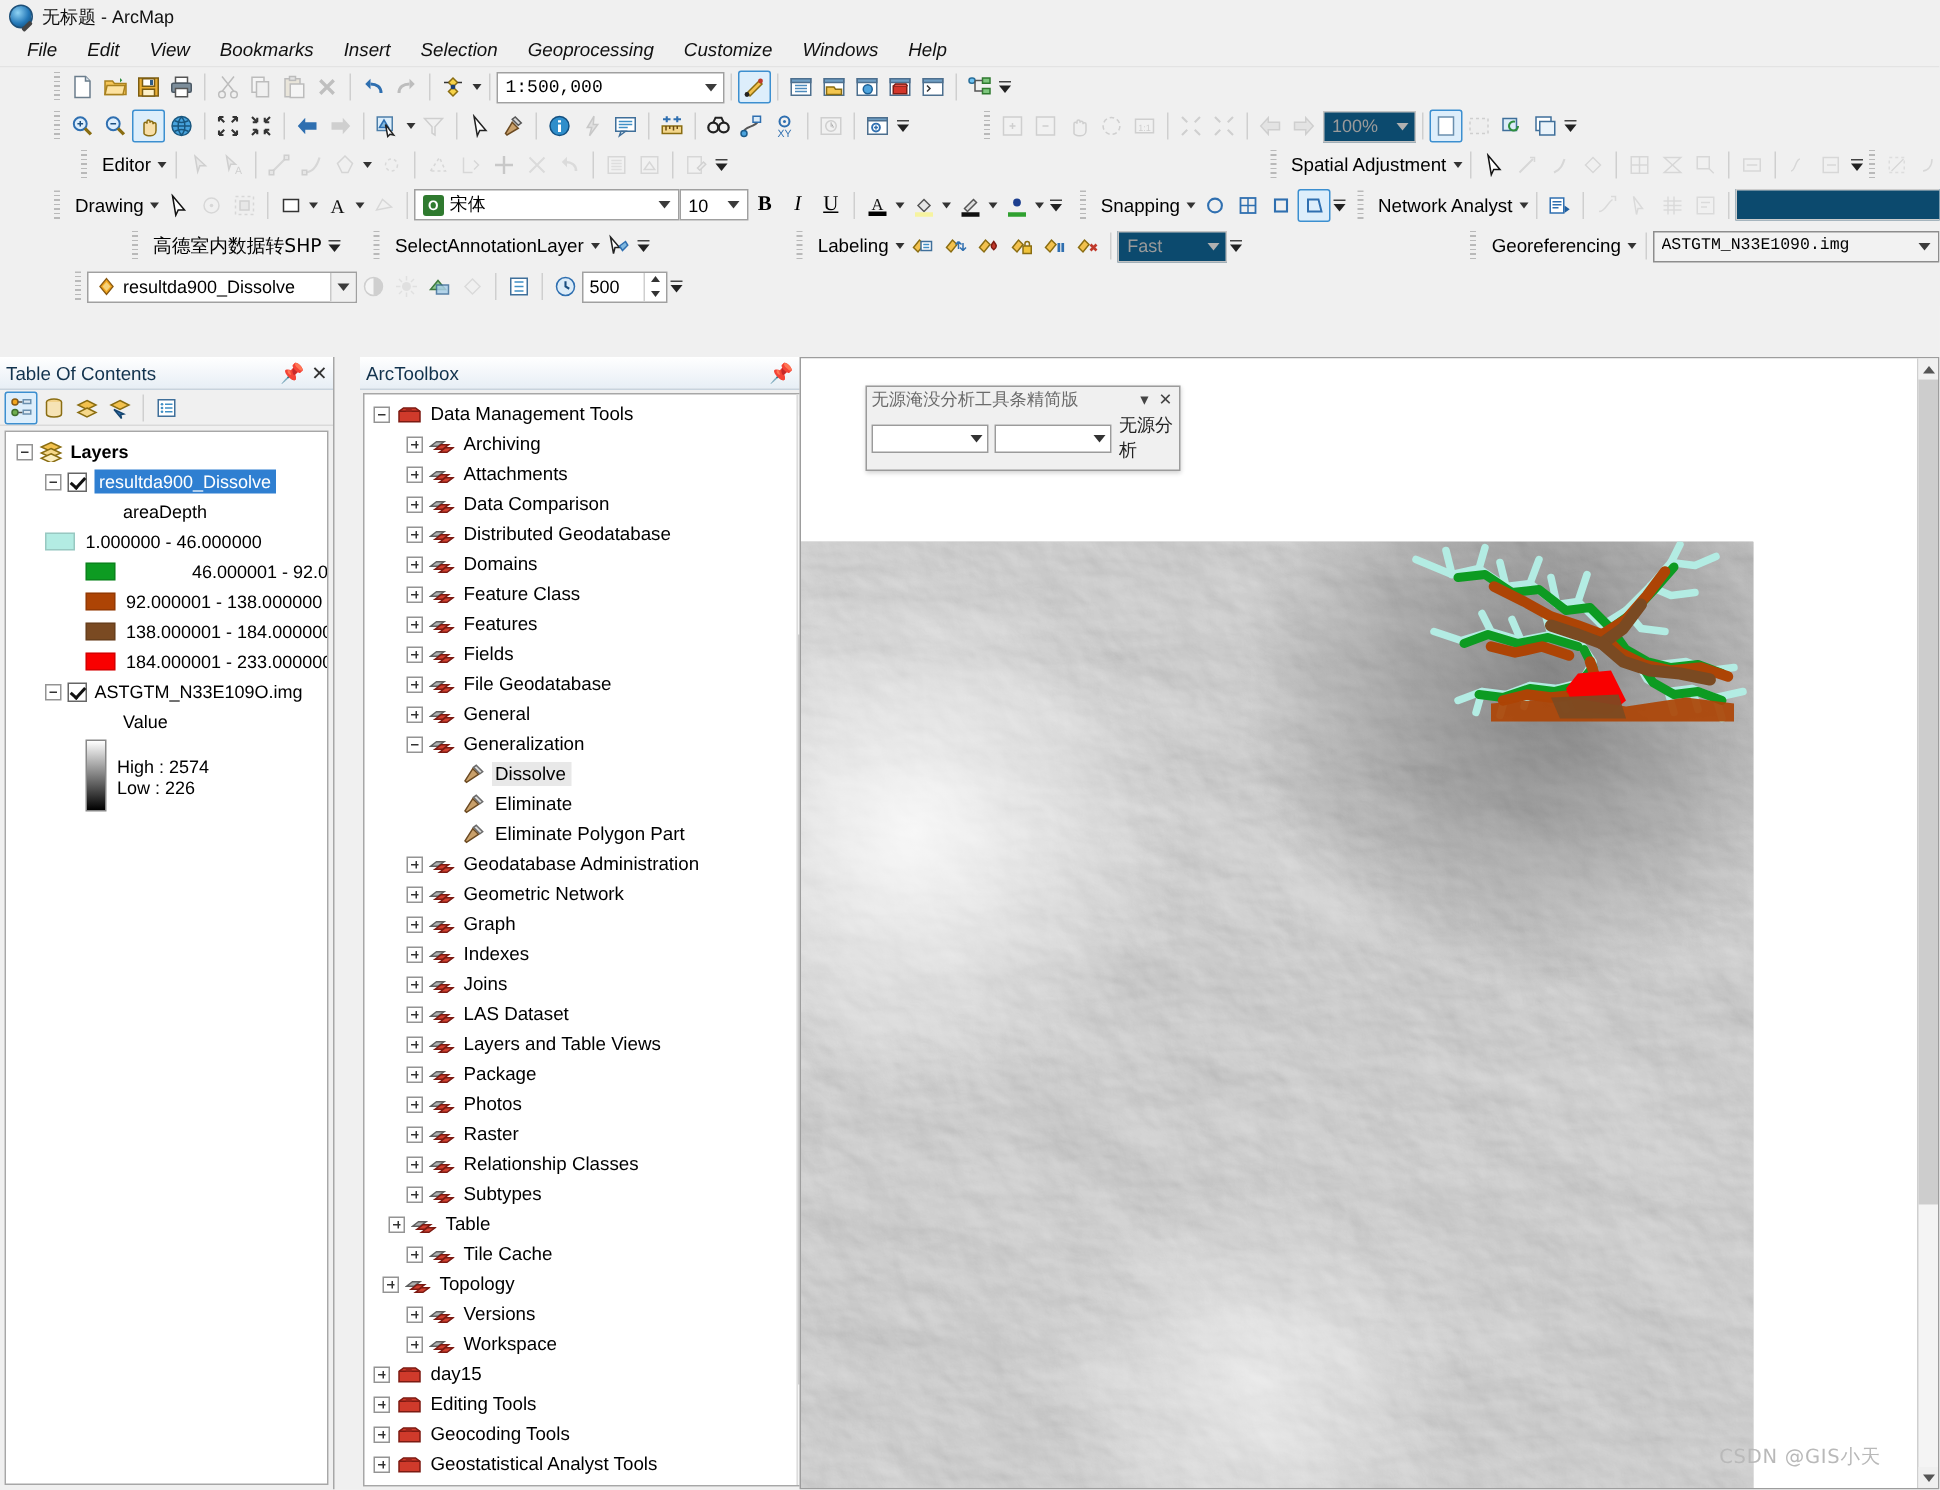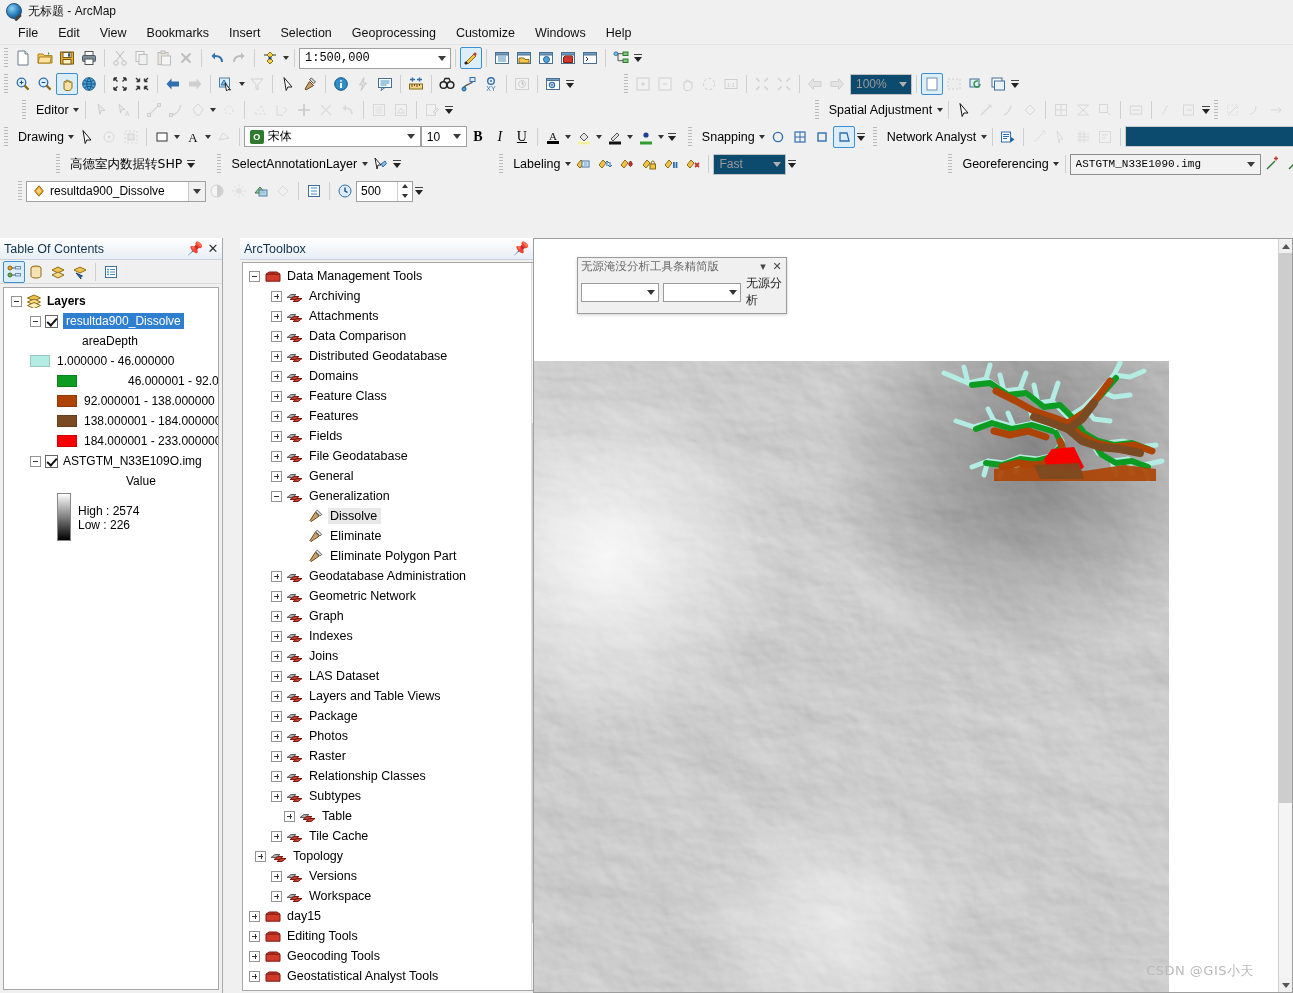--- a/index.html
+++ b/index.html
@@ -29,28 +29,28 @@
     content:""; position:absolute; right:-1px; bottom:-1px;
     width:8px; height:3px; background:#444; transform:rotate(-45deg);
     border-radius:1px;
   }
   .titlebar .tb-text { font-size: 12px; color: #111; }
   .titlebar .tb-text .cn { font-family: "DejaVu Sans", sans-serif; }
 
   
   .menubar {
     height: 23px; display: flex; align-items: center;
-    background: #f0f0f0; padding-left: 8px; border-bottom: 1px solid #e3e3e3;
+    background: #f0f0f0; padding-left: 8px; border-bottom: 1px solid #e3e3e3; font-style: italic;
   }
   .menubar .mi {
     padding: 3px 10px; font-size: 12.5px; color: #111; cursor: default;
   }
 
   
-  .tb-row { display: flex; align-items: center; background: #f0f0f0; }
+  .tb-row { display: flex; align-items: center; background: #f0f0f0; padding-left: 32px; }
   .grip {
     width: 4px; height: 20px; margin: 0 4px;
     background-image: repeating-linear-gradient(to bottom, #b9b9b9 0 1px, transparent 1px 3px);
     flex: 0 0 auto;
   }
   .sep { width: 1px; height: 18px; background: #cfcfcf; margin: 0 4px; flex:0 0 auto; }
   .btn {
     width: 22px; height: 22px; display: inline-flex; align-items: center; justify-content: center;
     border: 1px solid transparent; border-radius: 2px; flex: 0 0 auto; cursor: default;
   }
@@ -1205,21 +1205,21 @@
       <div class="tree-row" style="padding-left:53px;">
         <span class="swatch" style="background:#f90000;"></span>
         <span>184.000001 - 233.000000</span>
       </div>
 
       <div class="tree-row" style="padding-left:26px;">
         <span class="exp"></span>
         <span class="chk on"></span>
         <span>ASTGTM_N33E109O.img</span>
       </div>
-      <div class="tree-row" style="padding-left:78px;margin-left:44px;">
+      <div class="tree-row" style="padding-left:78px;">
         <span>Value</span>
       </div>
       <div style="display:flex;padding-left:53px;margin-top:2px;">
         <div class="ramp"></div>
         <div style="margin-left:7px;display:flex;flex-direction:column;justify-content:center;height:50px;">
           <span>High : 2574</span>
           <span>Low : 226</span>
         </div>
       </div>
     </div>
@@ -1466,21 +1466,21 @@
           </div>
           <div class="atb-row" style="padding-left: 28px;">
             <span class="exp plus"></span>
             <span class="tbx-ico"><svg width="17" height="14" viewBox="0 0 17 14">
                 <path d="M1 8.5l4-3h5l-4 3z" fill="#b0b0b0" stroke="#5e5e5e"></path>
                 <path d="M4 10.5l4-3h5l-4 3z" fill="#d04030" stroke="#7c1a12"></path>
                 <path d="M7 12.5l4-3h5l-4 3z" fill="#d04030" stroke="#7c1a12"></path>
               </svg></span>
             <span class="lbl">Subtypes</span>
           </div>
-          <div class="atb-row" style="padding-left: 41px;">
+          <div class="atb-row" style="padding-left: 16px;">
             <span class="exp plus"></span>
             <span class="tbx-ico"><svg width="17" height="14" viewBox="0 0 17 14">
                 <path d="M1 8.5l4-3h5l-4 3z" fill="#b0b0b0" stroke="#5e5e5e"></path>
                 <path d="M4 10.5l4-3h5l-4 3z" fill="#d04030" stroke="#7c1a12"></path>
                 <path d="M7 12.5l4-3h5l-4 3z" fill="#d04030" stroke="#7c1a12"></path>
               </svg></span>
             <span class="lbl">Table</span>
           </div>
           <div class="atb-row" style="padding-left: 28px;">
             <span class="exp plus"></span>

